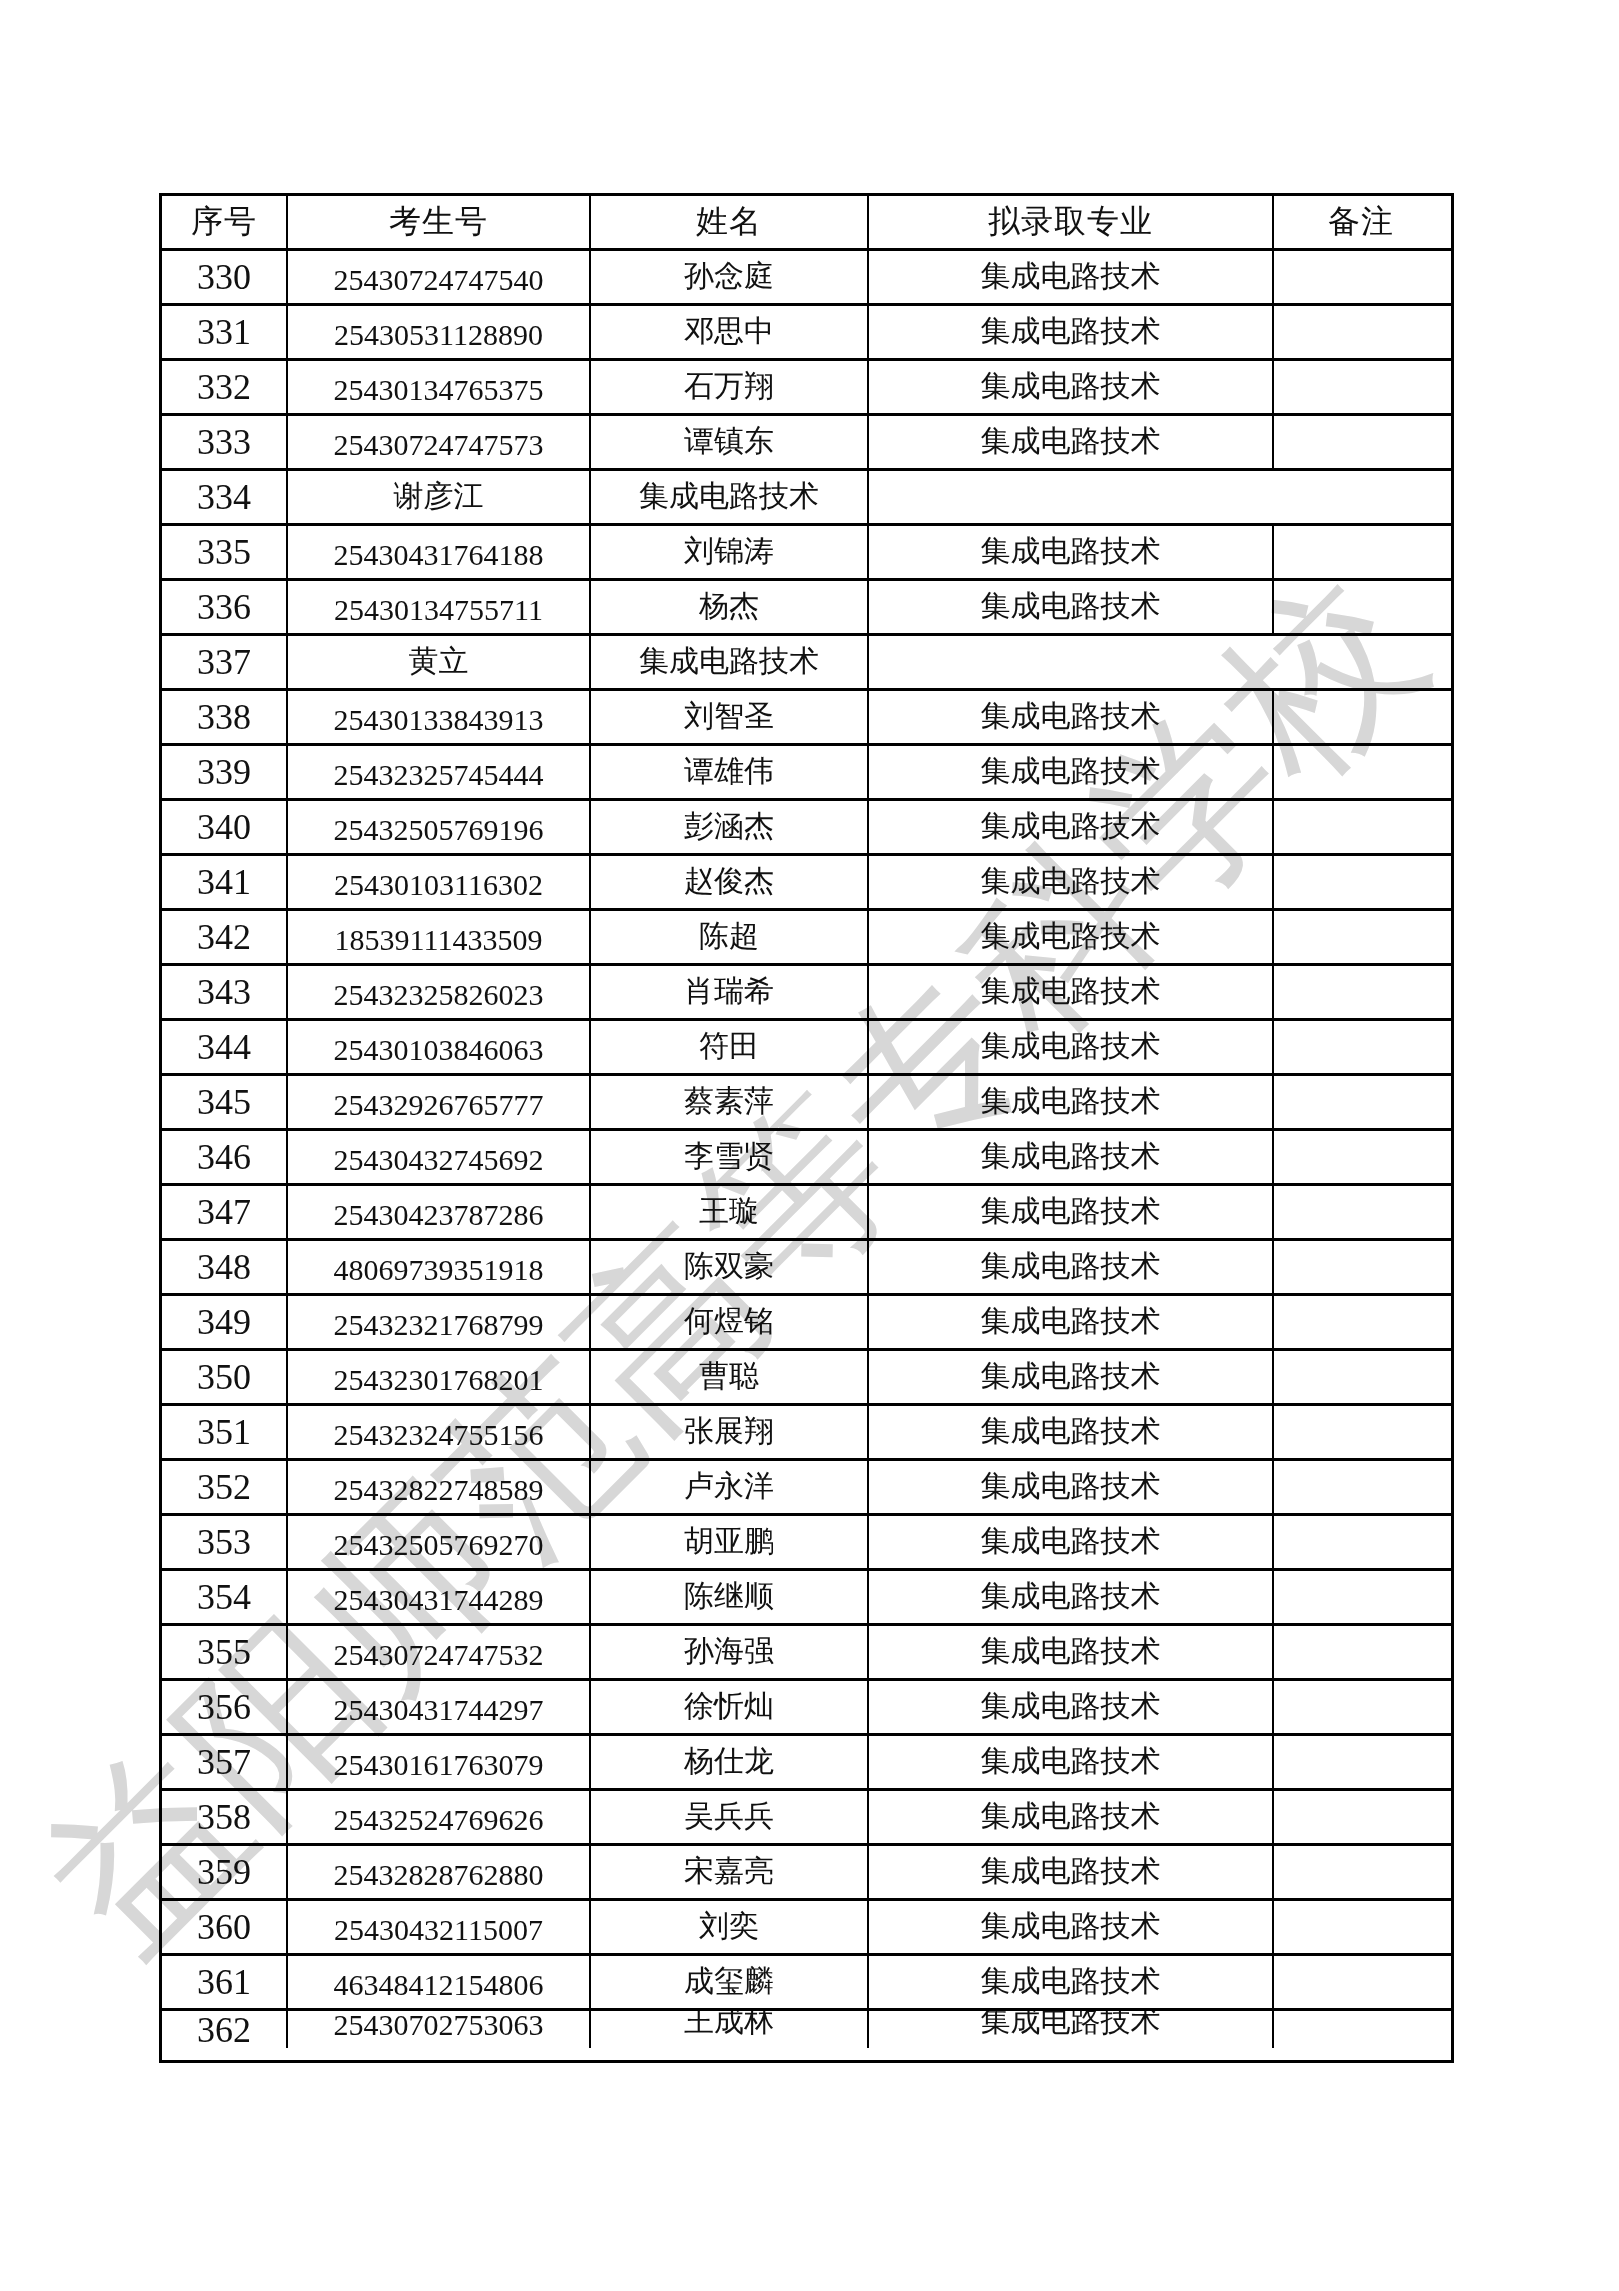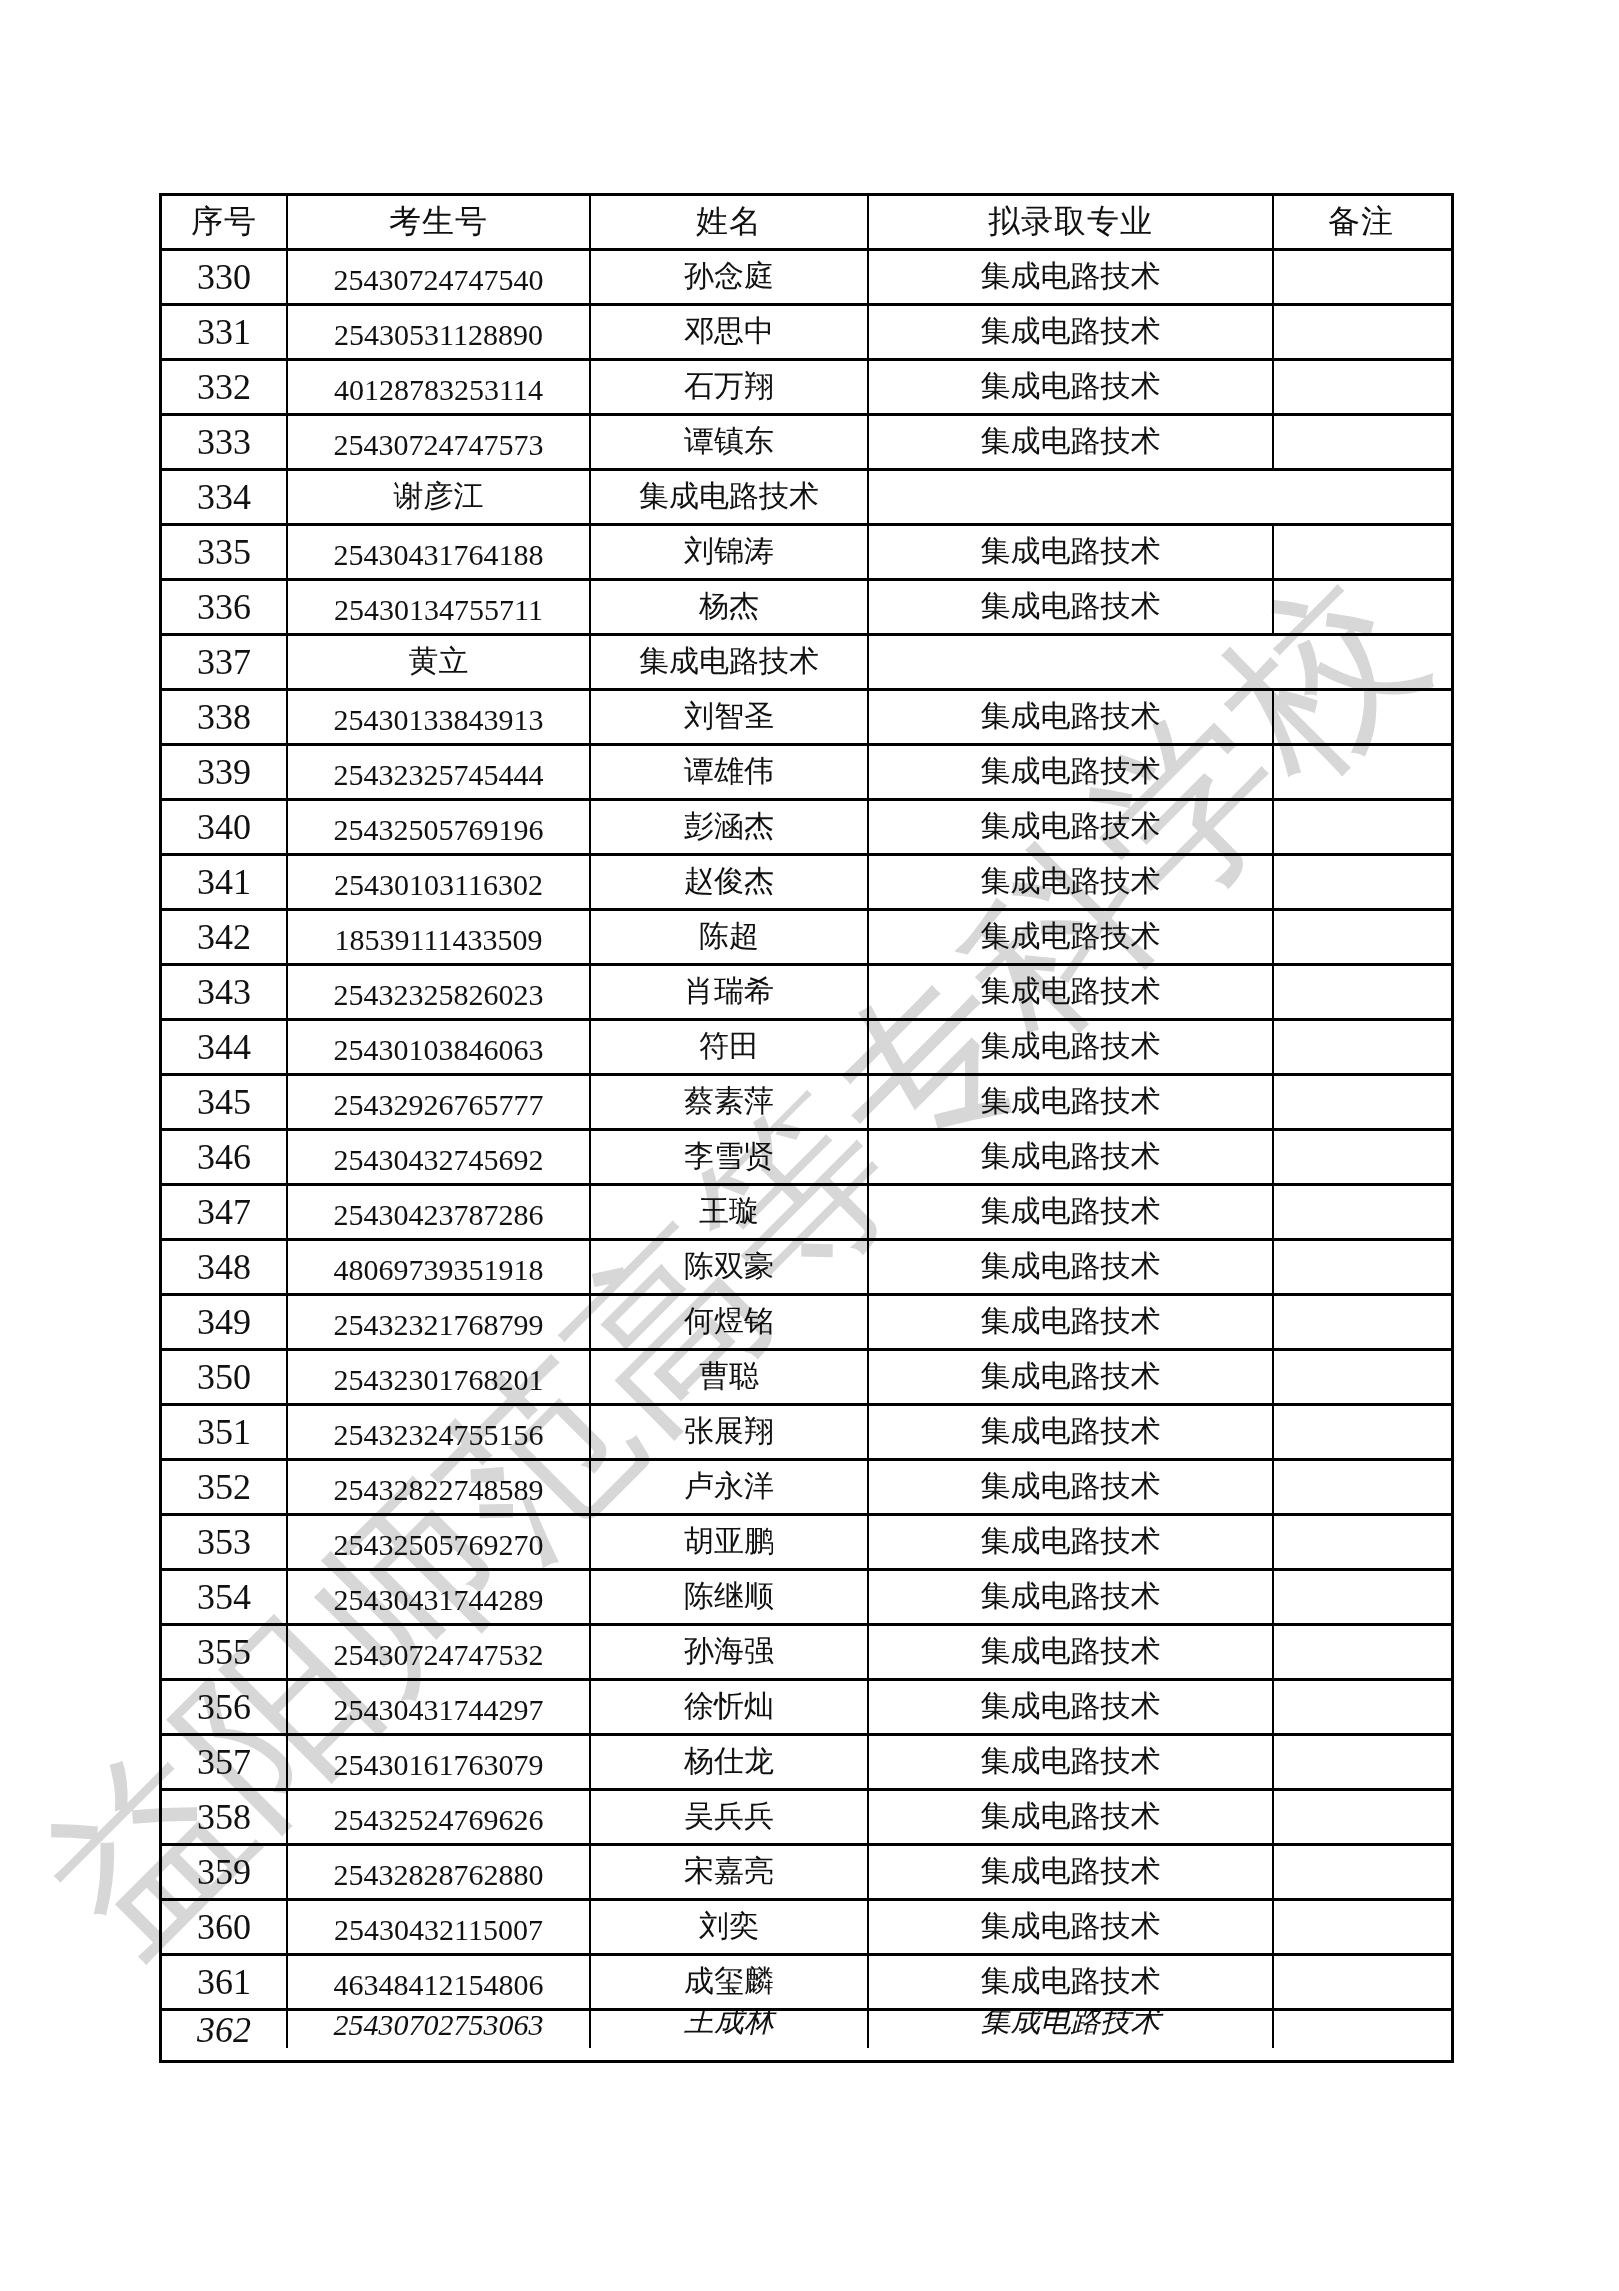--- a/index.html
+++ b/index.html
@@ -33,21 +33,21 @@
     z-index:1;
     background:transparent;
   }
   .t-row {
     display:grid;
     grid-template-columns:126px 303px 278px 405px 174px;
     height:55px;
     border-bottom:3.9px solid #000;
     box-sizing:border-box;
   }
-  .t-row:last-child { border-bottom:none; height:37px;font-style:italic; }
+  .t-row:last-child { border-bottom:none; height:37px; }
   .t-cell {
     box-sizing:border-box;
     display:flex;
     justify-content:center;
     overflow:hidden;
   }
   .t-cell:not(:last-child) { border-right:2.9px solid #000; }
   .header-row .t-cell {
     align-items:center;
     font-size:32px;
@@ -91,21 +91,21 @@
         </div>
         <div class="t-row">
           <div class="t-cell body-cell cell-serial">331</div>
           <div class="t-cell body-cell cell-data">25430531128890</div>
           <div class="t-cell body-cell cell-data">邓思中</div>
           <div class="t-cell body-cell cell-data">集成电路技术</div>
           <div class="t-cell body-cell cell-data"></div>
         </div>
         <div class="t-row">
           <div class="t-cell body-cell cell-serial">332</div>
-          <div class="t-cell body-cell cell-data">40128783253114</div>
+          <div class="t-cell body-cell cell-data">25430134765375</div>
           <div class="t-cell body-cell cell-data">石万翔</div>
           <div class="t-cell body-cell cell-data">集成电路技术</div>
           <div class="t-cell body-cell cell-data"></div>
         </div>
         <div class="t-row">
           <div class="t-cell body-cell cell-serial">333</div>
           <div class="t-cell body-cell cell-data">25430724747573</div>
           <div class="t-cell body-cell cell-data">谭镇东</div>
           <div class="t-cell body-cell cell-data">集成电路技术</div>
           <div class="t-cell body-cell cell-data"></div>

